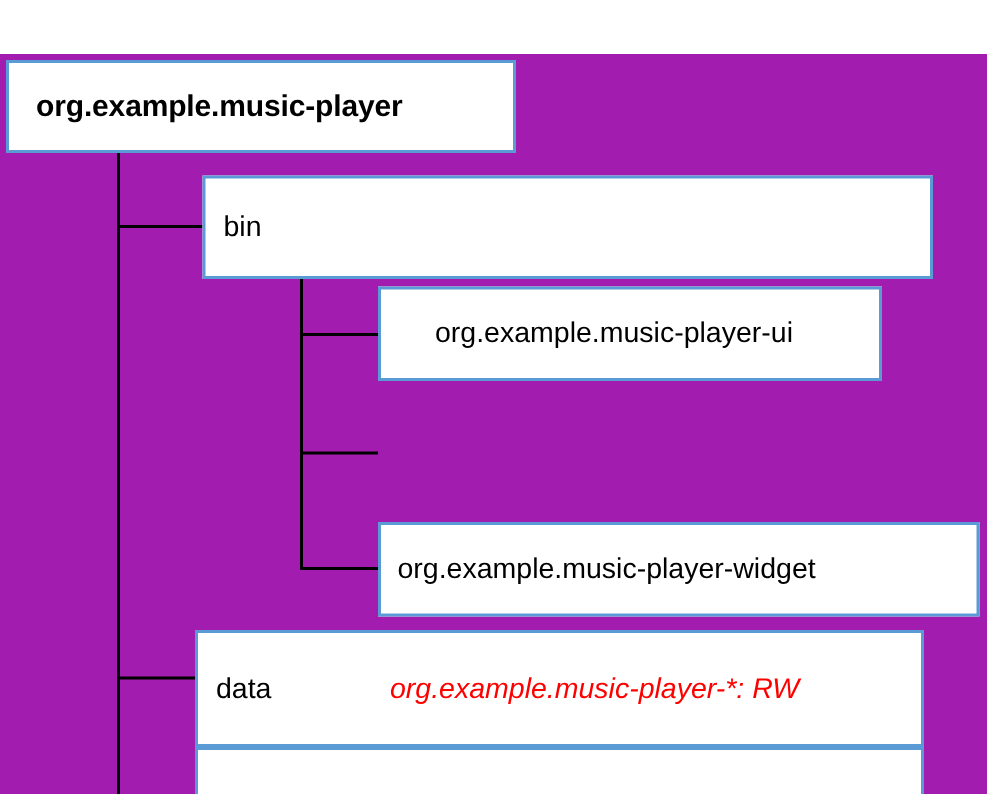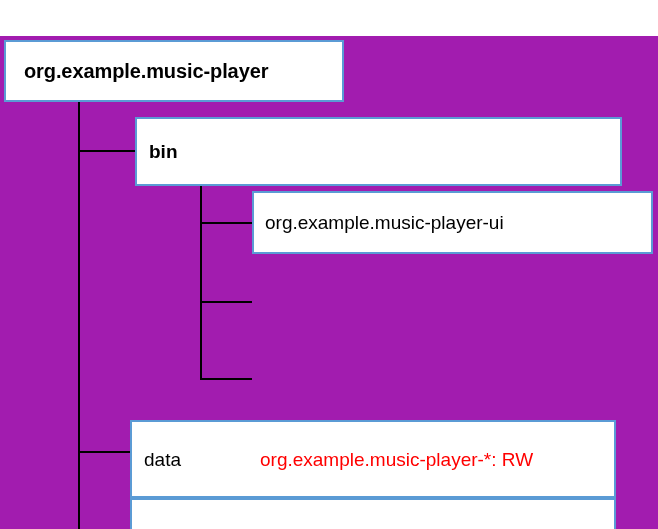--- a/index.html
+++ b/index.html
@@ -48,34 +48,34 @@
   .connector.v {
     width: 2px;
   }
   .connector.h {
     height: 2px;
   }
   
   #box-root      { left: 4px;   top: 4px;   width: 340px; height: 62px; }
   #box-root .node-label { margin-left: 18px; }
   
-  #box-bin       { left: 135px; top: 81px;  width: 487px; height: 69px; font-weight: bold; }
+  #box-bin       { left: 135px; top: 81px;  width: 487px; height: 69px; }
   #box-bin .node-label { margin-left: 12px; }
   
-  #box-ui        { left: 252px; top: 155px; width: 401px; height: 63px; }
+  #box-ui        { left: 252px; top: 155px; width: 336px; height: 63px; padding-left: 25px; }
   #box-service   { left: 252px; top: 234px; width: 401px; height: 63px; }
   #box-widget    { left: 252px; top: 312px; width: 401px; height: 63px; }
   #box-ui .node-label,
   #box-service .node-label,
   #box-widget .node-label { margin-left: 11px; }
   
   #box-data      { left: 130px; top: 384px; width: 486px; height: 78px; }
   #box-ellipsis  { left: 130px; top: 462px; width: 486px; height: 63px; }
   #box-data .node-label { margin-left: 12px; }
-  #box-data .node-label.perm { margin-left: 0; position: absolute; left: 128px; }
+  #box-data .node-label.perm { margin-left: 0; position: absolute; left: 128px; font-style: italic; }
   #box-ellipsis .node-label {
     margin-left: 14px;
     align-self: flex-end;
     margin-bottom: 8px;
     font-size: 17px;
   }
   
   #trunk-root    { left: 78px;  top: 66px;  height: 429px; }
   #trunk-bin     { left: 200px; top: 150px; height: 194px; }
   
@@ -105,20 +105,23 @@
   <div class="connector v" id="trunk-bin"></div>
 
   <div class="connector h" id="conn-ui"></div>
   <div class="node-box" id="box-ui">
     <span class="node-label">org.example.music-player-ui</span>
   </div>
 
   <div class="connector h" id="conn-service"></div>
 
   <div class="connector h" id="conn-widget"></div>
+  <div class="node-box" id="box-widget">
+    <span class="node-label">org.example.music-player-widget</span>
+  </div>
 
   <div class="connector h" id="conn-data"></div>
   <div class="node-box" id="box-data">
     <span class="node-label">data</span>
     <span class="node-label perm">org.example.music-player-*:  RW</span>
   </div>
 
   <div class="connector h" id="conn-ellipsis"></div>
   <div class="node-box" id="box-ellipsis">
     <span class="node-label">…</span>

